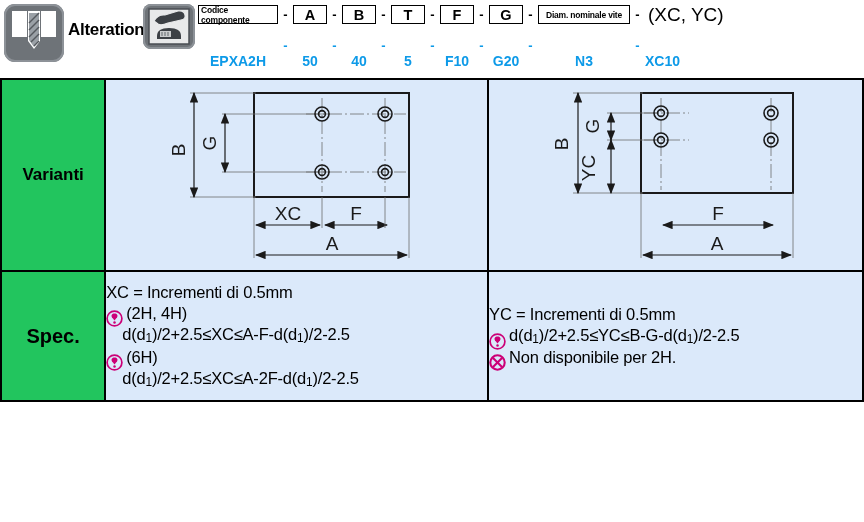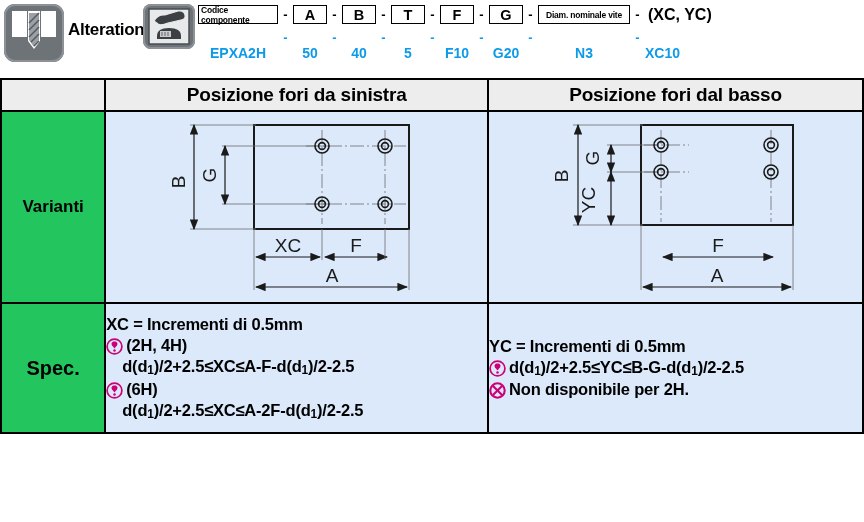--- a/index.html
+++ b/index.html
@@ -40,21 +40,21 @@
     font-weight: bold;
     letter-spacing: -0.3px;
   }
 
   
   .code-builder {
     position: absolute;
     left: 198px; top: 3px;
     display: flex;
     flex-direction: column;
-    gap: 0px;
+    gap: 8px;
   }
   .code-row {
     display: flex;
     align-items: center;
     height: 23px;
   }
   .code-row.values { height: 22px; }
   .code-cell {
     border: 1.5px solid #000;
     background: #fff;
@@ -81,22 +81,22 @@
   }
   .dash.blue { color: #0d9ae8; }
   .val {
     text-align: center;
     font-size: 14px;
     font-weight: bold;
     color: #0d9ae8;
     margin-top: 32px;
   }
   .plain-text {
-    font-size: 16px;
-    font-weight: bold;
+    font-size: 19px;
+    font-weight: normal;
     white-space: nowrap;
     padding-left: 3px;
   }
 
   
   .tbl {
     position: absolute;
     left: 0; top: 78px;
     width: 864px;
     border-collapse: collapse;
@@ -143,21 +143,21 @@
   }
   .spec-cell {
     background: #dbe9fa;
     height: 128px;
     padding: 8px 0 8px 8px;
     font-size: 16.5px;
     line-height: 1.28;
     vertical-align: top;
     letter-spacing: -0.2px;
   }
-  .spec-line { display: flex; align-items: flex-start; white-space: nowrap; font-weight: bold; }
+  .spec-line { display: flex; align-items: flex-end; white-space: nowrap; }
   .spec-line.indent { padding-left: 16px; }
   sub { font-size: 0.72em; vertical-align: -0.18em; }
 
   
   .ico-warn, .ico-no {
     display: inline-block;
     width: 17px; height: 17px;
     flex: 0 0 17px;
     margin-right: 3px;
     position: relative;
@@ -246,25 +246,20 @@
     </div>
   </div>
 
   <table class="tbl">
     <colgroup>
       <col class="col-label">
         <col class="col-left">
         <col class="col-right">
     </colgroup>
     <tbody>
-      <tr>
-        <td class="hdr-cell"></td>
-        <td class="hdr-cell">Posizione fori da sinistra</td>
-        <td class="hdr-cell">Posizione fori dal basso</td>
-      </tr>
 
       <tr>
         <td class="label-cell label-varianti">Varianti</td>
 
         <td class="diagram-cell">
           <svg viewBox="0 0 382 190" width="382" height="190">
             <defs>
               <marker id="ah" markerWidth="9" markerHeight="7" refX="8" refY="3.5" orient="auto">
                 <path d="M0,0 L9,3.5 L0,7 z" fill="#1a1a1a"></path>
               </marker>

